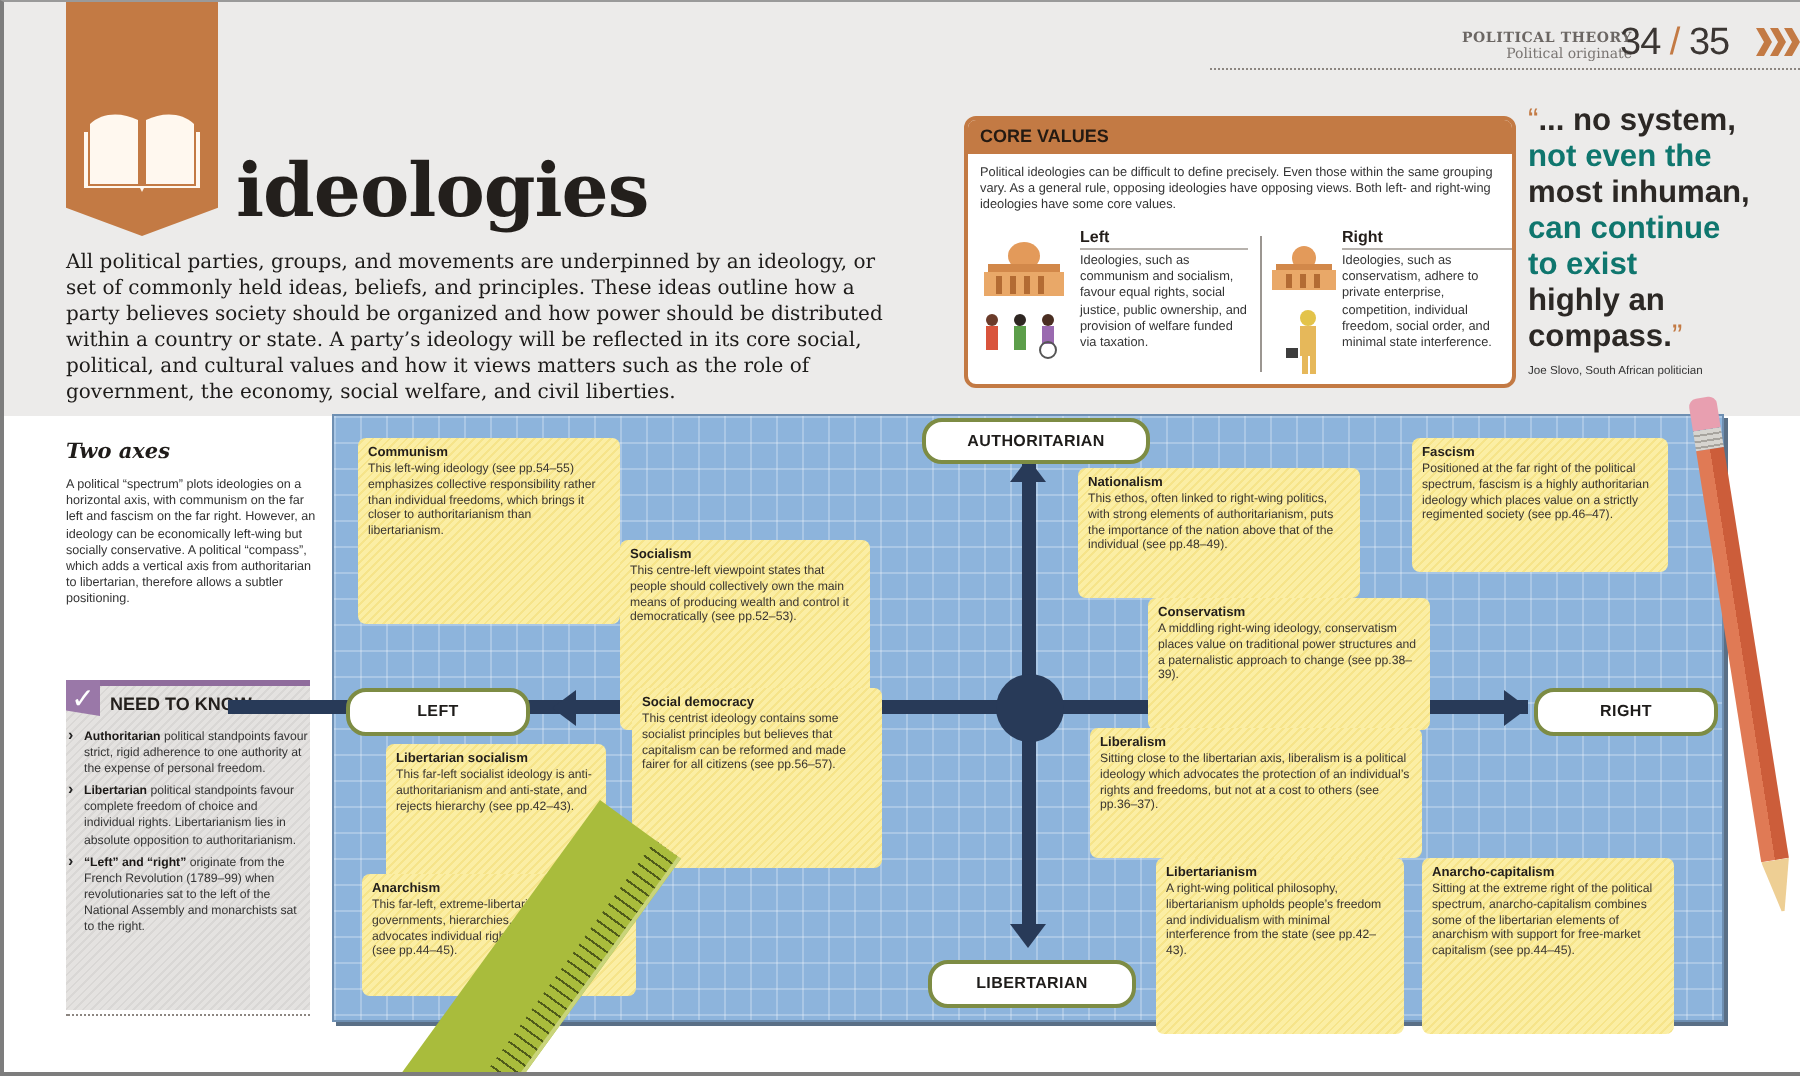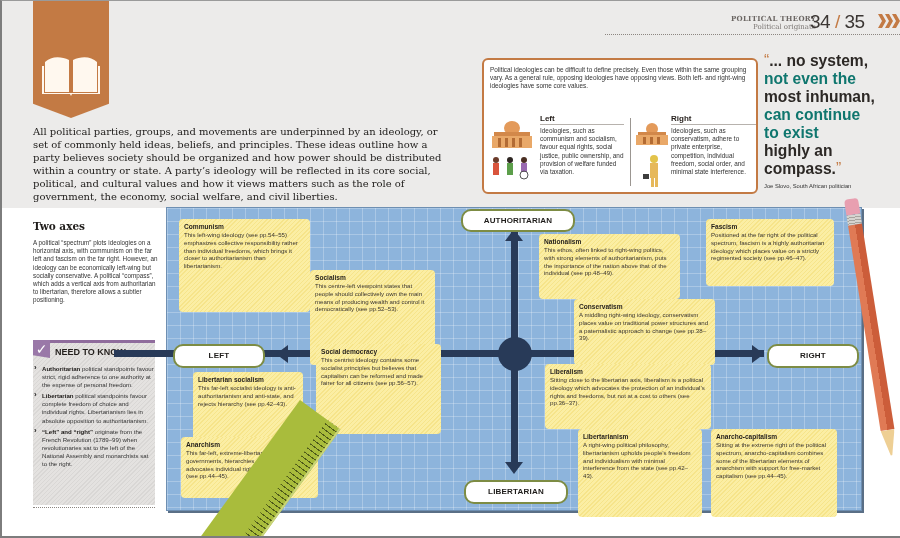--- a/index.html
+++ b/index.html
@@ -65,21 +65,21 @@
   .bldg { position: absolute; }
 
   
   .quote { position: absolute; left: 764px; top: 52px; width: 130px; font-size: 15.6px; line-height: 18px; font-weight: bold; }
   .quote .dark { color: #2c2825; font-weight: bold; margin-top: 29px; }
   .quote .grey { color: #0f766e; }
   .quote .qmark { color: #c37a44; font-weight: normal; }
   .quote-attr { position: absolute; left: 764px; top: 183px; font-size: 5.8px; color: #333; }
 
   
-  .two-axes-title { position: absolute; left: 33px; top: 220px; font-family: "DejaVu Serif", serif; font-weight: bold; font-size: 10.5px; color: #1f1c1a; }
+  .two-axes-title { position: absolute; left: 33px; top: 220px; font-family: "DejaVu Serif", serif; font-weight: bold; font-size: 10.5px; color: #1f1c1a; font-style: italic; }
   .two-axes-body { position: absolute; left: 33px; top: 239px; width: 125px; font-size: 6.3px; line-height: 8.2px; color: #333; }
 
   
   .ntk {
     position: absolute; left: 33px; top: 340px; width: 122px; height: 165px;
     background: repeating-linear-gradient(135deg, #e4e2e0 0 2px, #d9d7d5 2px 3px);
   }
   .ntk-bar { position: absolute; left: 0; top: 0; width: 122px; height: 3px; background: #8f6c9c; }
   .ntk-check { position: absolute; left: 0; top: 0; width: 17px; height: 18px; background: #9a78a8; clip-path: polygon(0 0, 100% 0, 100% 100%, 0 85%); color: #fff; font-size: 14px; line-height: 18px; text-align: center; }
   .ntk-title { position: absolute; left: 22px; top: 7px; font-weight: bold; font-size: 9px; color: #231f1c; }
@@ -155,40 +155,42 @@
 <div class="bookmark">
   <svg width="60" height="42" viewBox="0 0 60 42">
     <path d="M4 8 L4 38 L28 38 L28 6 C20 2 10 2 4 8 Z" fill="#fff8ef"></path>
     <path d="M56 8 L56 38 L32 38 L32 6 C40 2 50 2 56 8 Z" fill="#fff8ef"></path>
     <path d="M1 12 L1 40 L29 40 L30 42 L31 40 L59 40 L59 12 L57 12 L57 39 L3 39 L3 12 Z" fill="#fff8ef"></path>
     <line x1="30" y1="6" x2="30" y2="39" stroke="#c37a44" stroke-width="1.5"></line>
   </svg>
 </div>
 <h1 class="title">
   <br>
+  <span>ideologies</span>
 </h1>
 <p class="intro">All political parties, groups, and movements are underpinned by an ideology, or set of commonly held ideas, beliefs, and principles. These ideas outline how a party believes society should be organized and how power should be distributed within a country or state. A party’s ideology will be reflected in its core social, political, and cultural values and how it views matters such as the role of government, the economy, social welfare, and civil liberties.</p>
 
 <div class="running-head">
   <div class="rh-section">POLITICAL THEORY</div>
   <div class="rh-sub">Political originate</div>
 </div>
 <div class="page-num">
   <span>34</span>
   <span class="slash">/</span>
   <span>35</span>
 </div>
 <svg class="chev" viewBox="0 0 22 14">
   <polygon points="0,0 4,0 8,7 4,14 0,14 4,7" fill="#c37a44"></polygon>
   <polygon points="7,0 11,0 15,7 11,14 7,14 11,7" fill="#c37a44"></polygon>
   <polygon points="14,0 18,0 22,7 18,14 14,14 18,7" fill="#c37a44"></polygon>
 </svg>
 <div class="dotted-rule"></div>
 
 <div class="core">
+  <div class="core-head">CORE VALUES</div>
   <p class="core-intro">Political ideologies can be difficult to define precisely. Even those within the same grouping vary. As a general rule, opposing ideologies have opposing views. Both left- and right-wing ideologies have some core values.</p>
   <svg class="bldg" style="left:6px;top:60px" width="44" height="30" viewBox="0 0 44 30">
     <ellipse cx="22" cy="8" rx="8" ry="7" fill="#e39a5a"></ellipse>
       <rect x="4" y="12" width="36" height="4" fill="#d2884a"></rect>
     <rect x="2" y="16" width="40" height="12" fill="#e9a868"></rect>
     <rect x="8" y="18" width="3" height="9" fill="#b36b33"></rect>
       <rect x="15" y="18" width="3" height="9" fill="#b36b33"></rect>
       <rect x="22" y="18" width="3" height="9" fill="#b36b33"></rect>
       <rect x="29" y="18" width="3" height="9" fill="#b36b33"></rect>
   </svg>

